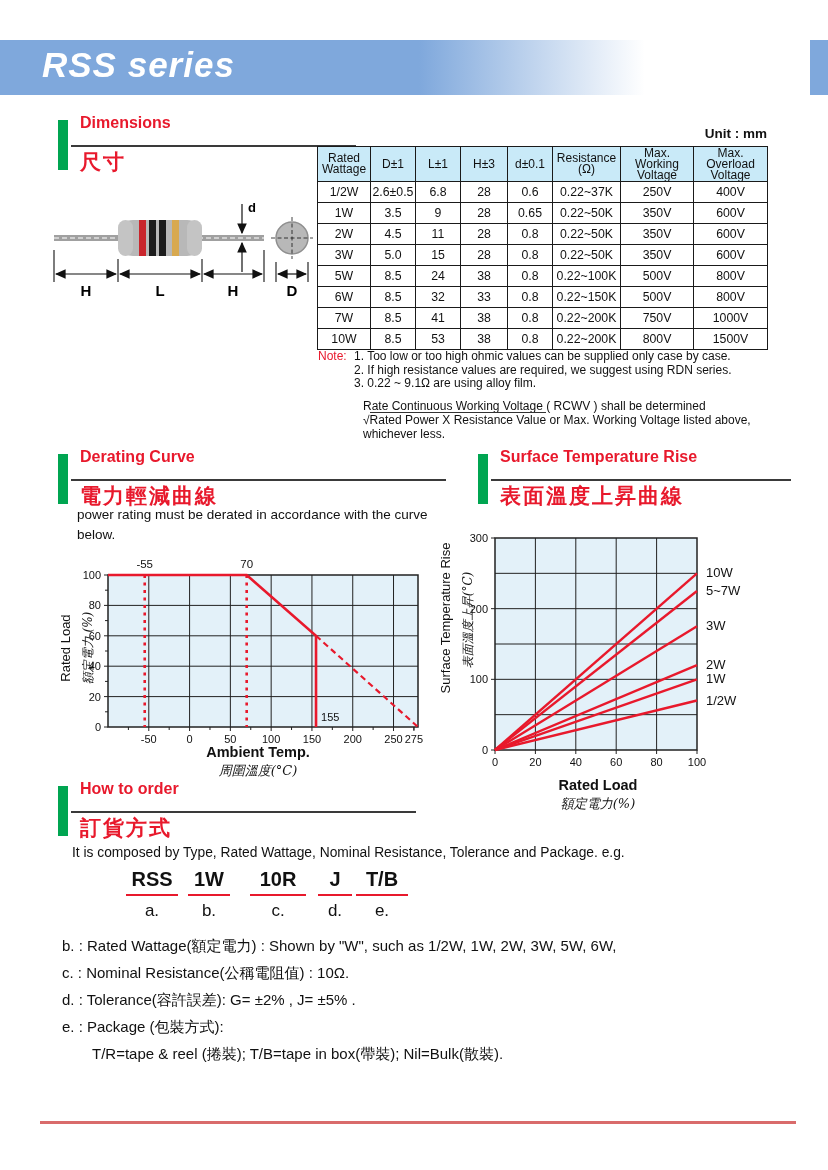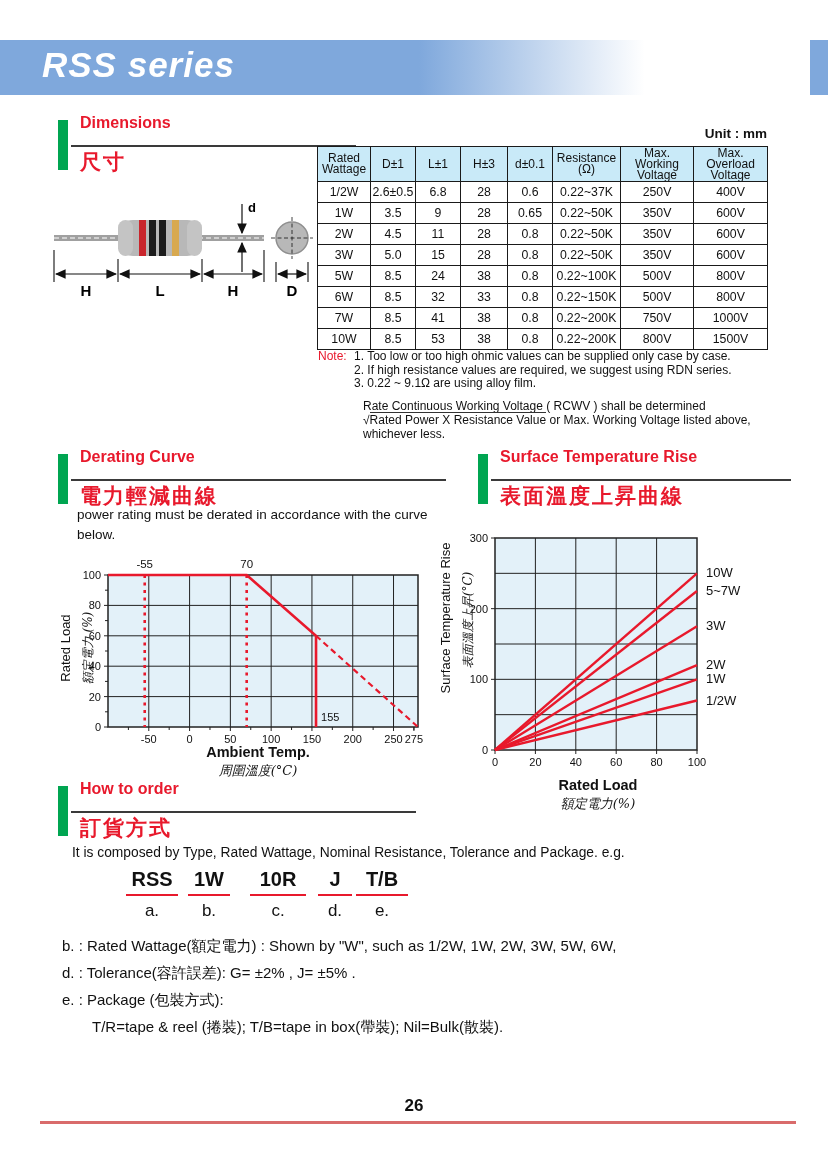--- a/index.html
+++ b/index.html
@@ -445,21 +445,21 @@
     <div class="code-text">J</div>
     <div class="code-letter">d.</div>
   </div>
   <div class="code-part" style="left:356px;width:52px;">
     <div class="code-text">T/B</div>
     <div class="code-letter">e.</div>
   </div>
 
   <div class="order-items">
     <div class="order-item">b. : Rated Wattage(額定電力) :  Shown by "W", such as 1/2W, 1W, 2W, 3W, 5W, 6W,</div>
+    <div class="order-item">c. : Nominal Resistance(公稱電阻值) : 10Ω.</div>
     <div class="order-item">d. : Tolerance(容許誤差): G= ±2% , J= ±5% .</div>
     <div class="order-item">e. : Package (包裝方式):</div>
     <div class="order-item indent">T/R=tape &amp; reel (捲裝); T/B=tape in box(帶裝); Nil=Bulk(散裝).</div>
   </div>
 
-  <div class="footer-num">26</div>
   <div class="footer-line"></div>
 
 </div>
 
 </body></html>

